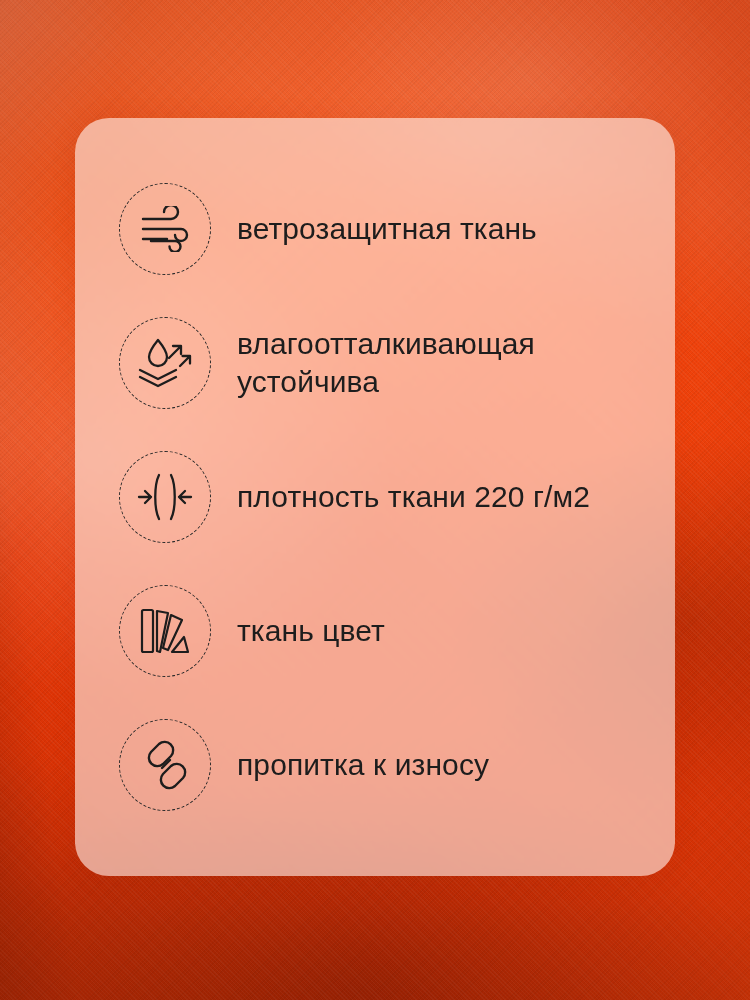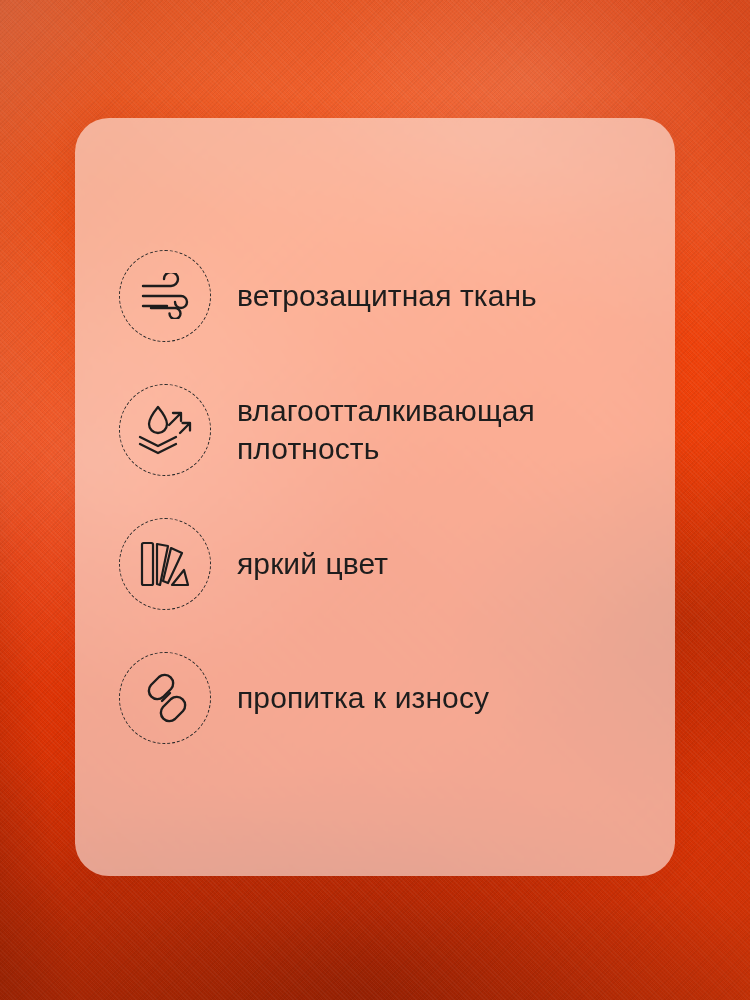--- a/index.html
+++ b/index.html
@@ -143,34 +143,45 @@
       <div class="feature">
         <span class="icon-badge">
           <svg width="58" height="54" viewBox="0 0 58 54" fill="none" stroke="#1d1d1d" stroke-width="2.3" stroke-linecap="round" stroke-linejoin="round">
             <path d="M22 4 C22 4 13 15 13 21 a9 9 0 0 0 18 0 C31 15 22 4 22 4 Z"></path>
             <path d="M33 22 L45 10 M45 10 H37 M45 10 V18"></path>
             <path d="M4 34 L22 43 L40 34"></path>
             <path d="M4 41 L22 50 L40 41"></path>
             <path d="M44 30 L54 20 M54 20 H46.5 M54 20 V27.5"></path>
           </svg>
         </span>
-        <span class="feature-label">влагоотталкивающая плотность</span>
+        <span class="feature-label">влагоотталкивающая устойчива</span>
       </div>
 
+      <div class="feature">
+        <span class="icon-badge">
+          <svg width="58" height="50" viewBox="0 0 58 50" fill="none" stroke="#1d1d1d" stroke-width="2.3" stroke-linecap="round" stroke-linejoin="round">
+            <path d="M23 3 C18 13 18 37 23 47"></path>
+            <path d="M35 3 C40 13 40 37 35 47"></path>
+            <path d="M3 25 H15 M9 19 L15 25 L9 31"></path>
+            <path d="M55 25 H43 M49 19 L43 25 L49 31"></path>
+          </svg>
+        </span>
+        <span class="feature-label">плотность ткани 220 г/м2</span>
+      </div>
 
       <div class="feature">
         <span class="icon-badge">
           <svg width="54" height="50" viewBox="0 0 54 50" fill="none" stroke="#1d1d1d" stroke-width="2.2" stroke-linecap="round" stroke-linejoin="round">
             <rect x="4" y="4" width="11" height="42" rx="1.5"></rect>
             <path d="M19 5 L30 7 L22 46 L19 45 Z"></path>
             <path d="M33 9 L44 14 L30 44 L25 42 Z"></path>
             <path d="M46 31 L50 46 L34 46 Z"></path>
           </svg>
         </span>
-        <span class="feature-label">яркий цвет</span>
+        <span class="feature-label">ткань цвет</span>
       </div>
 
       <div class="feature">
         <span class="icon-badge">
           <svg width="50" height="54" viewBox="0 0 50 54" fill="none" stroke="#1d1d1d" stroke-width="2.4" stroke-linecap="round" stroke-linejoin="round">
             <path d="M19 6 a8.5 8.5 0 0 1 12 12 L23 26 a8.5 8.5 0 0 1 -12 -12 Z"></path>
             <path d="M31 28 a8.5 8.5 0 0 1 12 12 L35 48 a8.5 8.5 0 0 1 -12 -12 Z"></path>
             <path d="M22 30 L30 22"></path>
           </svg>
         </span>

